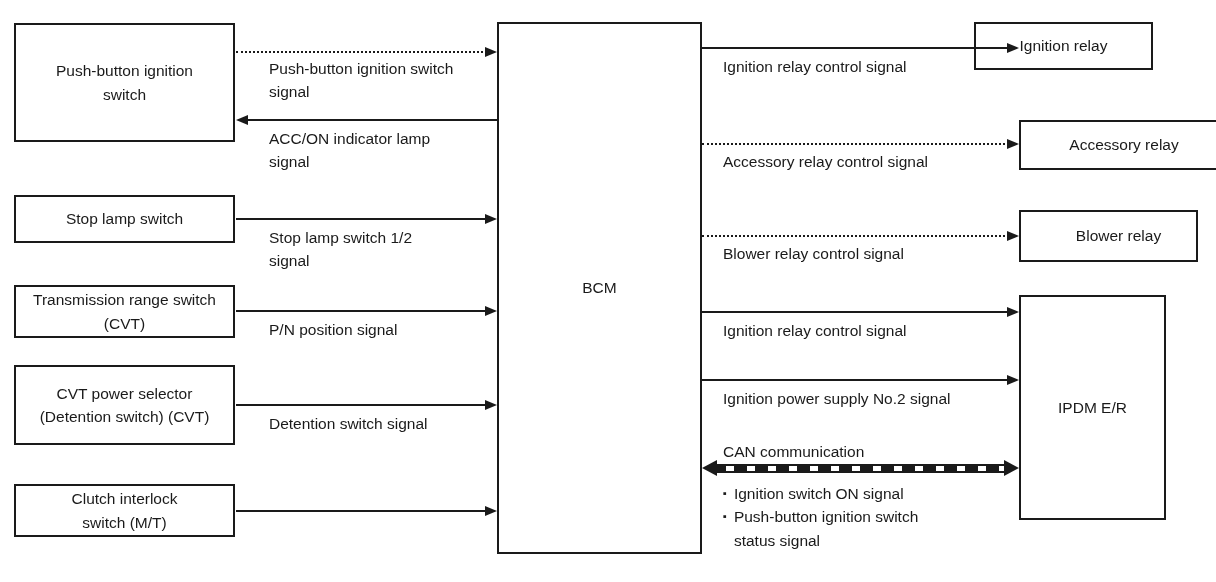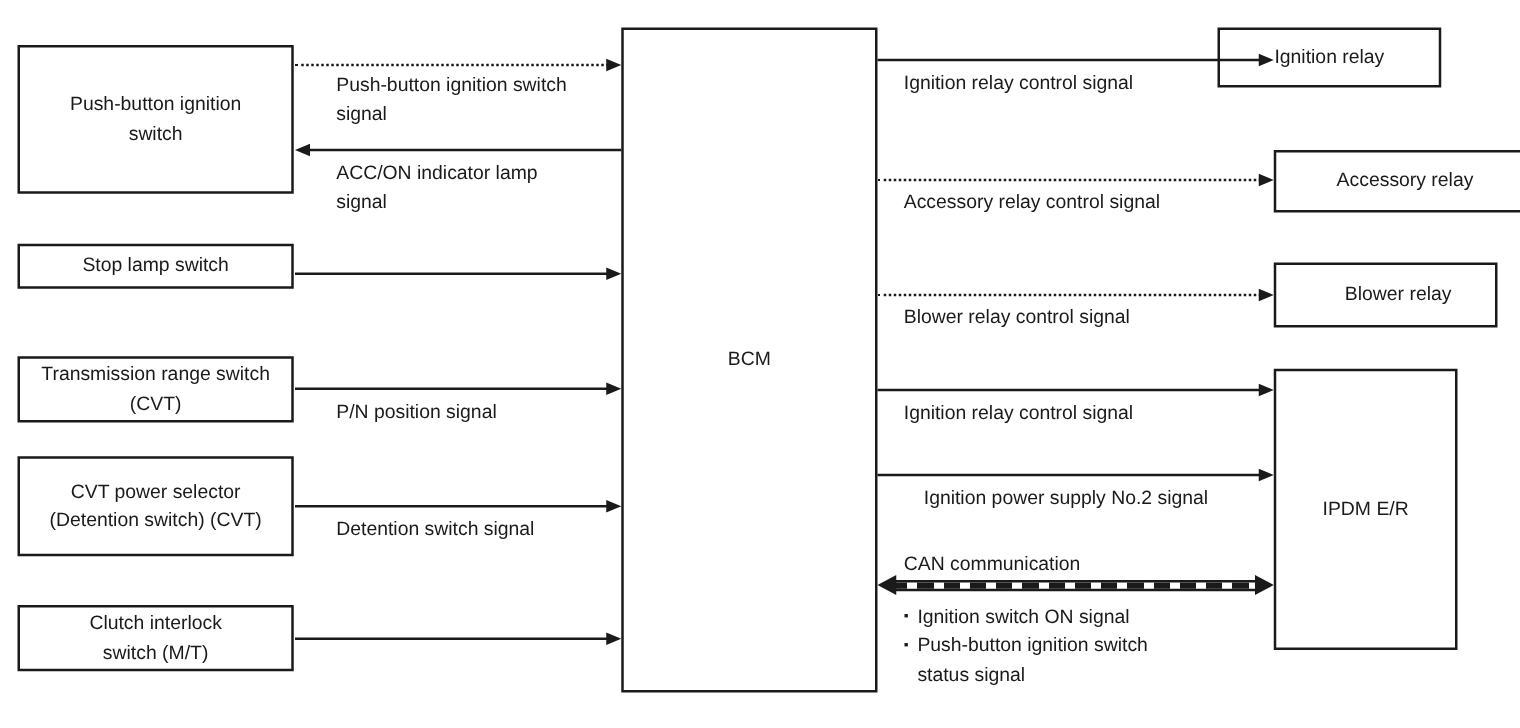--- a/index.html
+++ b/index.html
@@ -66,25 +66,25 @@
   .bullet-list { position: absolute; line-height: 1.5; }
   .bullet-item { display: flex; align-items: flex-start; }
   .bullet-item .marker { font-size: 11px; line-height: 23px; margin-right: 7px; }
   .bullet-item .txt { display: inline-block; }
 </style>
 </head>
 <body>
 
 <div id="diagram">
 
-  <div class="node" style="left:14px; top:36px; width:221px; height:119px;">
+  <div class="node" style="left:14px; top:23px; width:221px; height:119px;">
     <span style="max-width:175px;">Push-button ignition switch</span>
   </div>
 
-  <div class="node" style="left:14px; top:195px; width:221px; height:36px;">
+  <div class="node" style="left:14px; top:195px; width:221px; height:48px;">
     <span>Stop lamp switch</span>
   </div>
 
   <div class="node" style="left:14px; top:285px; width:221px; height:53px;">
     <span style="max-width:185px;">Transmission range switch (CVT)</span>
   </div>
 
   <div class="node" style="left:14px; top:365px; width:221px; height:80px;">
     <span style="max-width:170px;">CVT power selector (Detention switch) (CVT)</span>
   </div>
@@ -116,20 +116,21 @@
   <div class="line dotted" style="left:236px; top:51px; width:255px;"></div>
   <div class="ah right" style="left:485px; top:47px;"></div>
   <div class="lbl" style="left:269px; top:57px; max-width:185px;">Push-button ignition switch signal</div>
 
   <div class="line" style="left:240px; top:119px; width:257px;"></div>
   <div class="ah left" style="left:236px; top:115px;"></div>
   <div class="lbl" style="left:269px; top:127px; max-width:175px;">ACC/ON indicator lamp signal</div>
 
   <div class="line" style="left:236px; top:218px; width:255px;"></div>
   <div class="ah right" style="left:485px; top:214px;"></div>
+  <div class="lbl" style="left:269px; top:226px; max-width:165px;">Stop lamp switch 1/2 signal</div>
 
   <div class="line" style="left:236px; top:310px; width:255px;"></div>
   <div class="ah right" style="left:485px; top:306px;"></div>
   <div class="lbl" style="left:269px; top:318px;">P/N position signal</div>
 
   <div class="line" style="left:236px; top:404px; width:255px;"></div>
   <div class="ah right" style="left:485px; top:400px;"></div>
   <div class="lbl" style="left:269px; top:412px;">Detention switch signal</div>
 
   <div class="line" style="left:236px; top:510px; width:255px;"></div>
@@ -146,21 +147,21 @@
   <div class="line dotted" style="left:702px; top:235px; width:311px;"></div>
   <div class="ah right" style="left:1007px; top:231px;"></div>
   <div class="lbl" style="left:723px; top:242px;">Blower relay control signal</div>
 
   <div class="line" style="left:702px; top:311px; width:311px;"></div>
   <div class="ah right" style="left:1007px; top:307px;"></div>
   <div class="lbl" style="left:723px; top:319px;">Ignition relay control signal</div>
 
   <div class="line" style="left:702px; top:379px; width:311px;"></div>
   <div class="ah right" style="left:1007px; top:375px;"></div>
-  <div class="lbl" style="left:723px; top:387px;margin-left:16px;">Ignition power supply No.2 signal</div>
+  <div class="lbl" style="left:723px; top:387px;">Ignition power supply No.2 signal</div>
 
   <div class="lbl" style="left:723px; top:440px;">CAN communication</div>
   <div class="can-bar" style="left:713px; top:464px; width:295px;"></div>
   <div class="can-ah left" style="left:702px; top:460px;"></div>
   <div class="can-ah right" style="left:1004px; top:460px;"></div>
 
   <div class="bullet-list" style="left:723px; top:482px; width:255px;">
     <div class="bullet-item">
       <span class="marker">▪</span>
       <span class="txt" style="max-width:215px;">Ignition switch ON signal</span>

